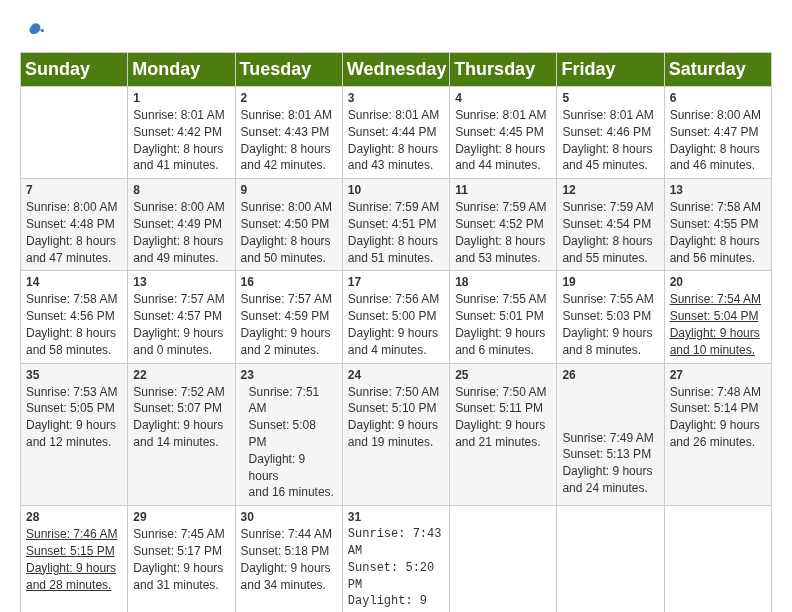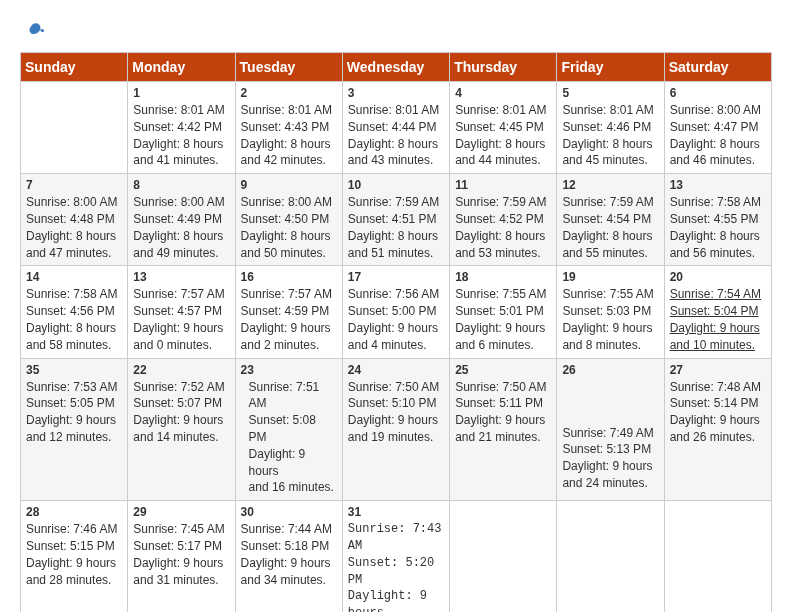--- a/index.html
+++ b/index.html
@@ -42,23 +42,23 @@
     .location-title {
       font-size: 16px;
       color: #555;
     }
     table {
       width: 100%;
       border-collapse: collapse;
       table-layout: fixed;
     }
     thead tr th {
-      background-color: #c2410c;
+      background-color: #4d7c0f;
       color: #fff;
-      font-size: 14px;
+      font-size: 18px;
       font-weight: bold;
       padding: 6px 4px;
       text-align: left;
       border: 1px solid #ccc;
     }
     tbody tr td {
       border: 1px solid #ccc;
       vertical-align: top;
       padding: 4px 5px;
       font-size: 10.5px;
@@ -313,21 +313,21 @@
           <span class="day-num">27</span>
           <div class="day-info" style="white-space: pre-line;">Sunrise: 7:48 AM
 Sunset: 5:14 PM
 Daylight: 9 hours
 and 26 minutes.</div>
         </td>
       </tr>
       <tr>
         <td>
           <span class="day-num">28</span>
-          <div class="day-info" style="white-space: pre-line;">Sunrise: 7:46 AM
+          <div class="day-info" style="white-space: pre-line; text-decoration: underline;">Sunrise: 7:46 AM
 Sunset: 5:15 PM
 Daylight: 9 hours
 and 28 minutes.</div>
         </td>
         <td>
           <span class="day-num">29</span>
           <div class="day-info" style="white-space: pre-line;">Sunrise: 7:45 AM
 Sunset: 5:17 PM
 Daylight: 9 hours
 and 31 minutes.</div>

